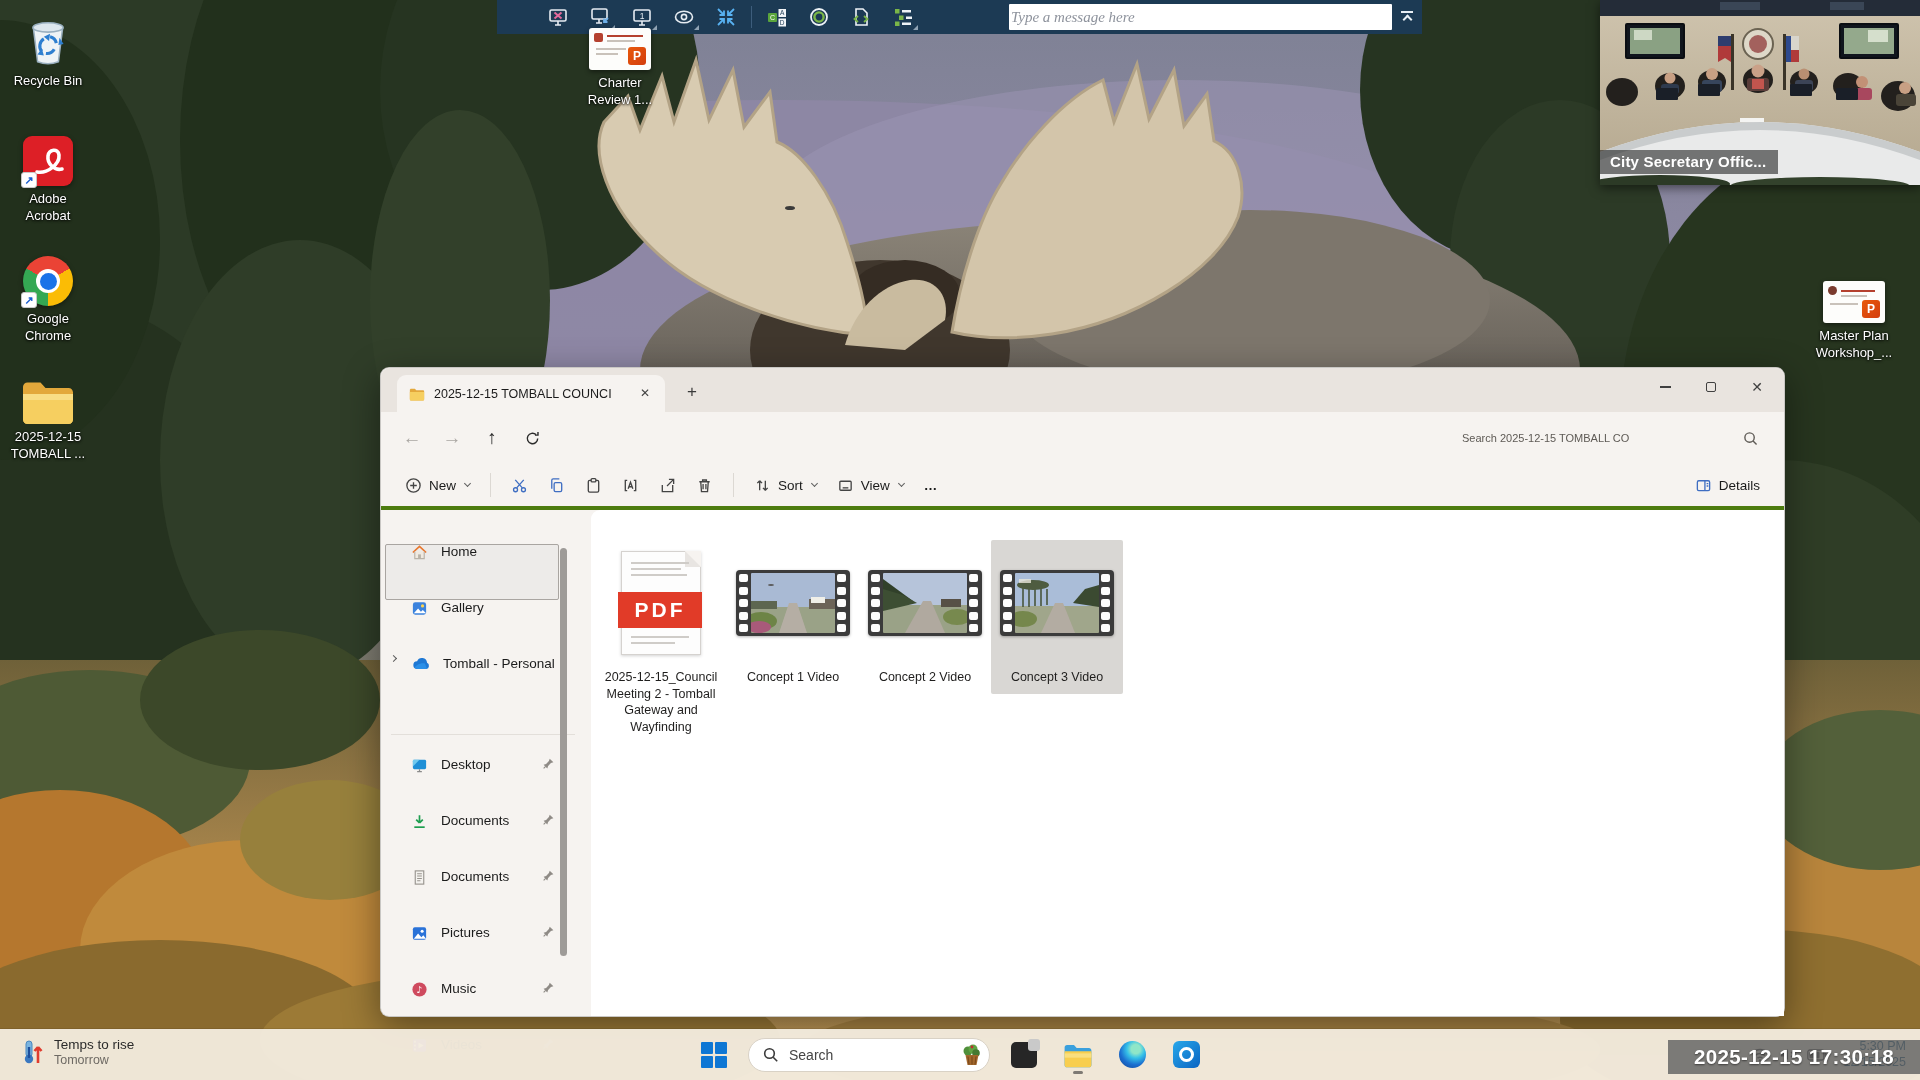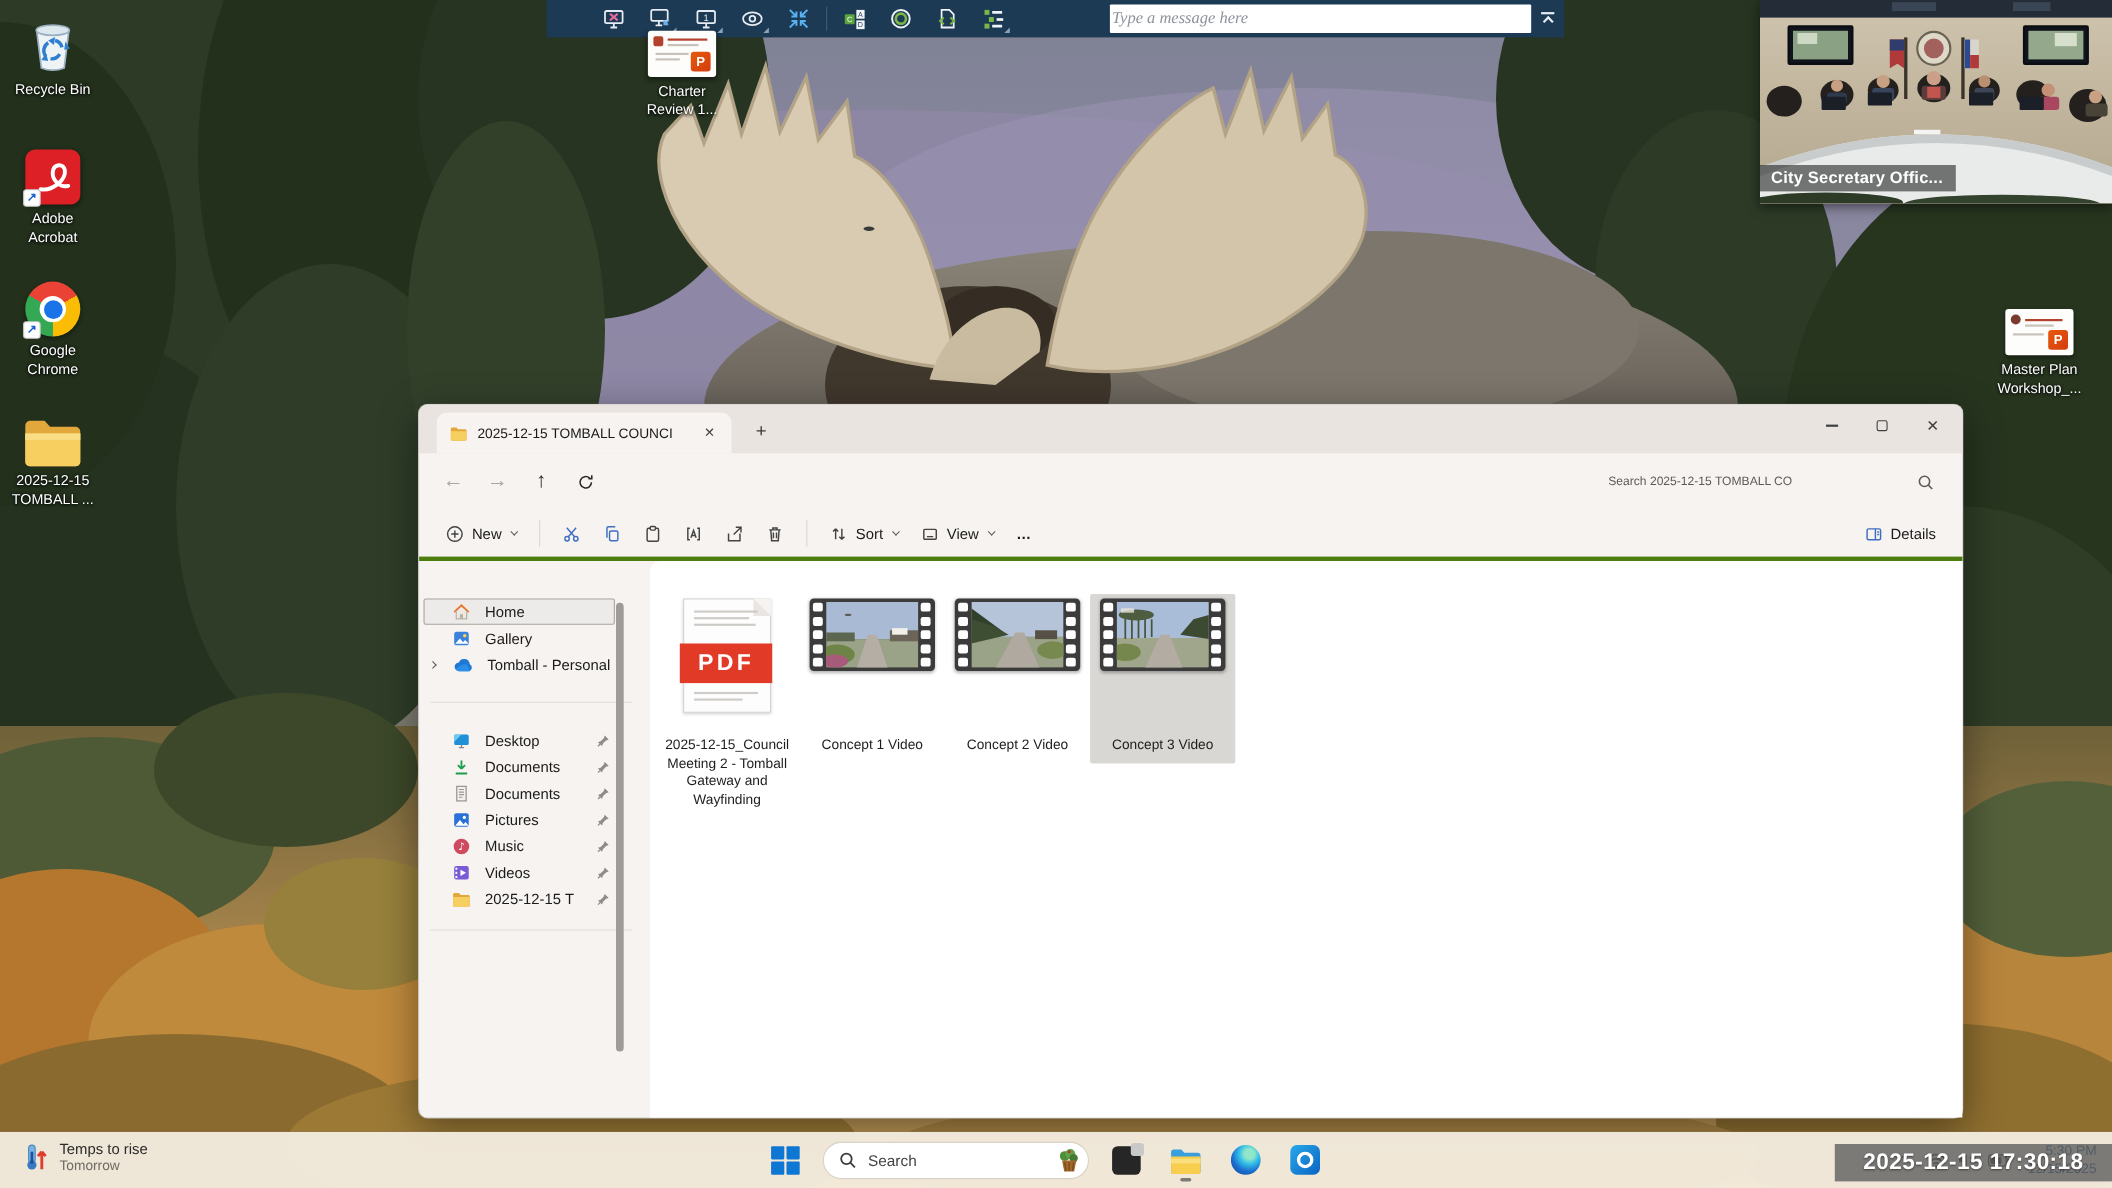--- a/index.html
+++ b/index.html
@@ -66,33 +66,33 @@
   #searchbox { margin-left:auto; width:312px; display:flex; align-items:center; justify-content:space-between; color:#5e5a55; font-size:11px; padding:6px 8px; white-space:nowrap; overflow:hidden; }
 
   #toolbar { height:46px; display:flex; align-items:center; padding:0 16px; gap:4px; flex:none; border-bottom:4px solid #4d7c0f; }
   .tbtn { display:flex; align-items:center; gap:7px; padding:6px 8px; border-radius:5px; color:#1b1b1b; font-size:13.5px; }
   .tbtn .chev { width:5px; height:5px; border-width:1.4px; color:#5f5f5f; margin-left:2px; margin-top:-3px; }
   .tdivider { width:1px; height:24px; background:#dcd8d3; margin:0 8px; }
   #details-btn { margin-left:auto; }
 
   #content { flex:1; display:flex; min-height:0; position:relative; }
   #sidebar { width:210px; flex:none; padding-top:34px; position:relative; }
-  .srow { height:24px; display:flex; align-items:center; gap:13px; padding-left:30px; padding-right:36px; font-size:13.5px; color:#1b1b1b; position:relative; }
+  .srow { height:56px; display:flex; gap:13px; padding-left:30px; padding-right:36px; font-size:13.5px; color:#1b1b1b; position:relative; }
   .srow .slabel { white-space:nowrap; overflow:hidden; flex:1; }
   .srow .pin { margin-left:auto; flex:none; }
   .srow.selected { background:#edebe9; outline:1px solid #a9a5a1; outline-offset:-1px; margin:0 32px 0 4px; padding-left:26px; padding-right:4px; border-radius:2px; }
   .srow .expander { position:absolute; left:10px; color:#5a5a5a; }
   .sdivider { height:1px; background:#e3dfda; margin:10px 16px 10px 10px; }
   .sdivider.gap { margin-top:22px; margin-bottom:22px; }
   #side-scrollbar { position:absolute; right:24px; top:38px; width:7px; height:408px; background:#9e9b98; border-radius:4px; }
 
   #mainpane { flex:1; background:#fff; border-top-left-radius:9px; padding:30px 10px 10px 4px; display:flex; align-items:flex-start; }
   .file { width:132px; display:flex; flex-direction:column; align-items:center; padding:4px 0 8px; border-radius:2px; }
   .file.selected { background:#d9d7d4; }
-  .file .iconbox { height:118px; display:flex; align-items:flex-start; justify-content:center; }
+  .file .iconbox { height:118px; display:flex; align-items:center; justify-content:center; }
   .file .fname { margin-top:7px; font-size:12.5px; color:#1f1e1d; text-align:center; width:120px; line-height:1.32; overflow-wrap:anywhere; }
 
   .pdf-ic { position:relative; width:80px; height:104px; background:#fdfdfd; border:1px solid #d5d2cf; box-shadow:0 1px 3px rgba(0,0,0,.18); }
   .pdf-ic .fold { position:absolute; right:-1px; top:-1px; width:0; height:0; border-left:16px solid #e8e5e2; border-top:16px solid #f6f3f0; }
   .pdf-ic .l { position:absolute; left:9px; height:2px; background:#cfccc8; }
   .pdf-ic .badge { position:absolute; left:-4px; top:40px; width:84px; height:36px; background:#e13b28; color:#fff; font-weight:bold; font-size:21px; letter-spacing:3px; text-align:center; line-height:36px; }
 
   .thumb { position:relative; width:114px; height:66px; background:#3b3b3b; border-radius:4px; box-shadow:0 1px 3px rgba(0,0,0,.3); }
   .thumb .holes { position:absolute; top:4px; bottom:4px; width:10px; display:flex; flex-direction:column; justify-content:space-between; }
   .thumb .holes.lft { left:3px; } .thumb .holes.rgt { right:3px; }

